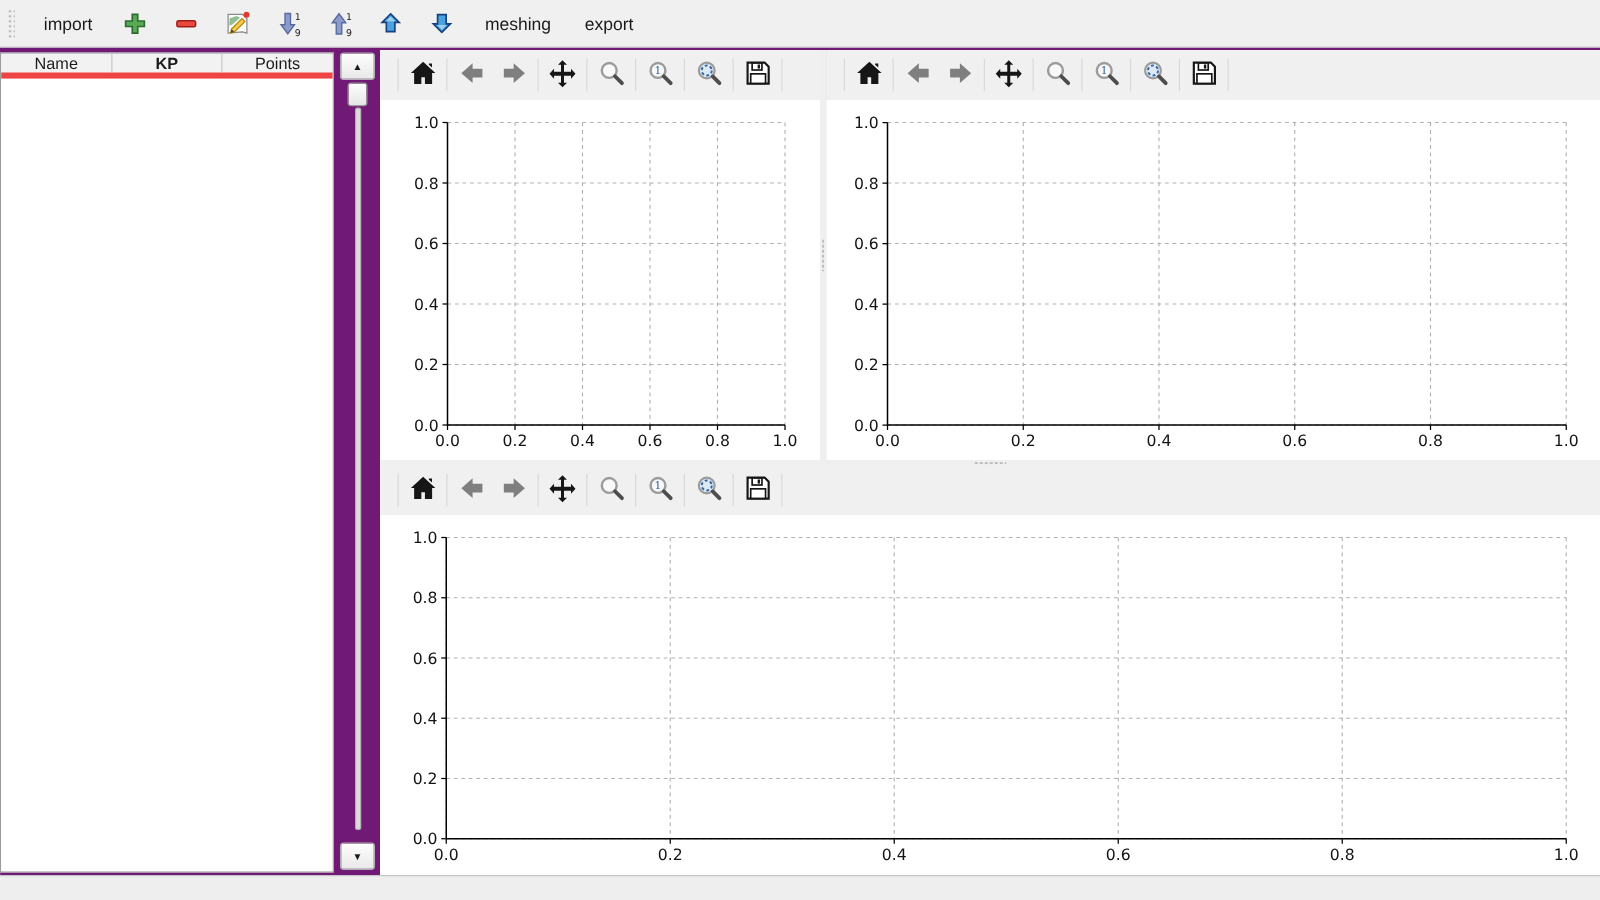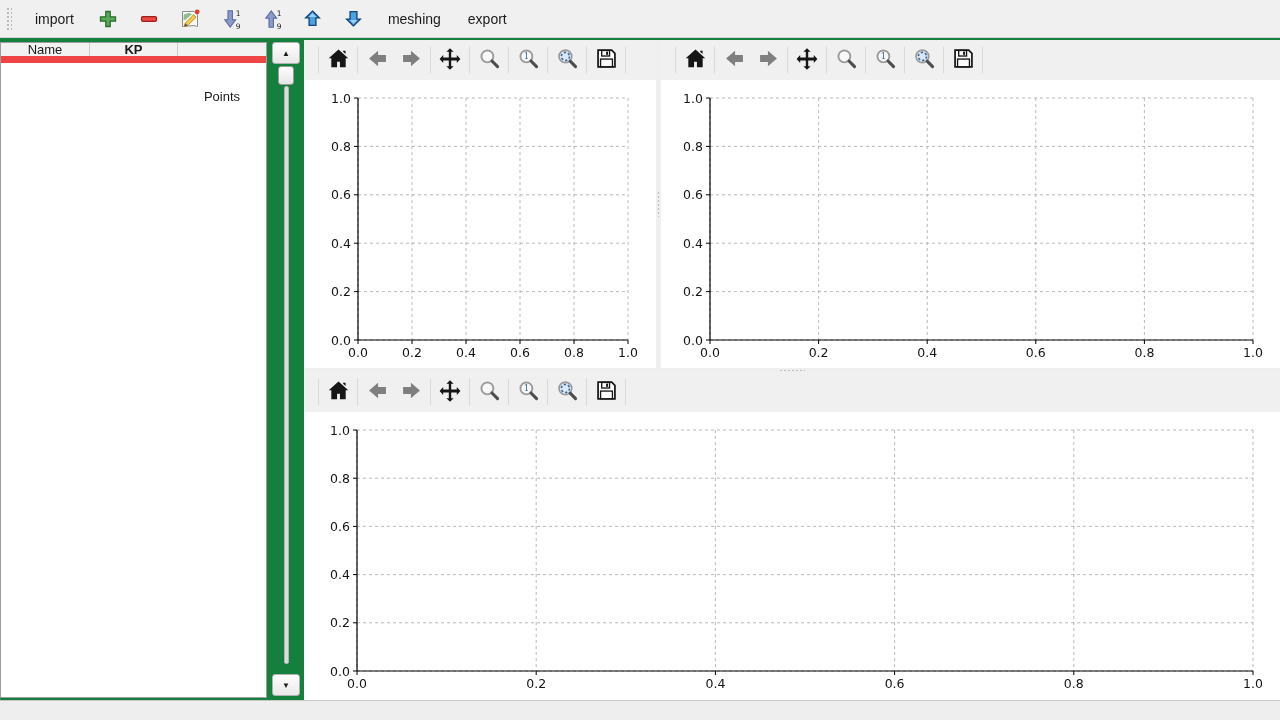--- a/index.html
+++ b/index.html
@@ -1,18 +1,18 @@
 <!DOCTYPE html>
 <html><head>
 <meta charset="utf-8">
 <style>
   * { margin:0; padding:0; box-sizing:border-box; }
   html,body { width:1280px; height:720px; overflow:hidden; }
   body { font-family:"Liberation Sans","DejaVu Sans",sans-serif; background:#efefef; }
-  #app { position:relative; width:1280px; height:720px; background:#15803d;border-radius:22px; }
+  #app { position:relative; width:1280px; height:720px; background:#701a75;border-radius:22px; }
 
   
   #app-toolbar {
     position:absolute; left:0; top:0; width:1280px; height:38px;
     background:#f0f0f0; border-bottom:1px solid #d6d6d6;
     display:flex; align-items:center; gap:11px; padding-left:6px;
   }
   .toolbar-grip {
     width:6px; height:24px; margin-right:4px;
     background-image:radial-gradient(circle,#b9b9b9 1px,transparent 1.1px);
@@ -26,27 +26,27 @@
     border:none; background:transparent; width:30px; height:30px;
     display:flex; align-items:center; justify-content:center; cursor:pointer;
   }
   .tb-icon-btn svg { display:block; }
 
   
   #left-panel {
     position:absolute; left:0; top:42px; width:267px; height:656px;
     background:#ffffff; border:1px solid #9d9d9d;
   }
-  #table-header { display:flex; height:20px; background:#f2f2f2; border-bottom:7px solid #ef4444; }
+  #table-header { display:flex; height:20px; background:#f2f2f2; border-bottom:5px solid #ef4444; }
   .th-cell {
     font:13px "Liberation Sans",sans-serif; color:#1a1a1a;
     display:flex; align-items:center; justify-content:center;
     border-right:1px solid #c9c9c9; height:100%;
   }
-  .th-cell:last-child { border-right:none;margin-top:47px; }
+  .th-cell:last-child { border-right:none; }
   #table-body { width:100%; height:calc(100% - 20px); background:#fff; }
 
   
   .scroll-btn {
     position:absolute; width:28px; height:22px;
     background:linear-gradient(#fdfdfd,#e9e9e9);
     border:1px solid #b1b1b1; border-radius:3px;
     font-size:8px; color:#1a1a1a; display:flex; align-items:center; justify-content:center;
     cursor:pointer; padding:0;
   }

